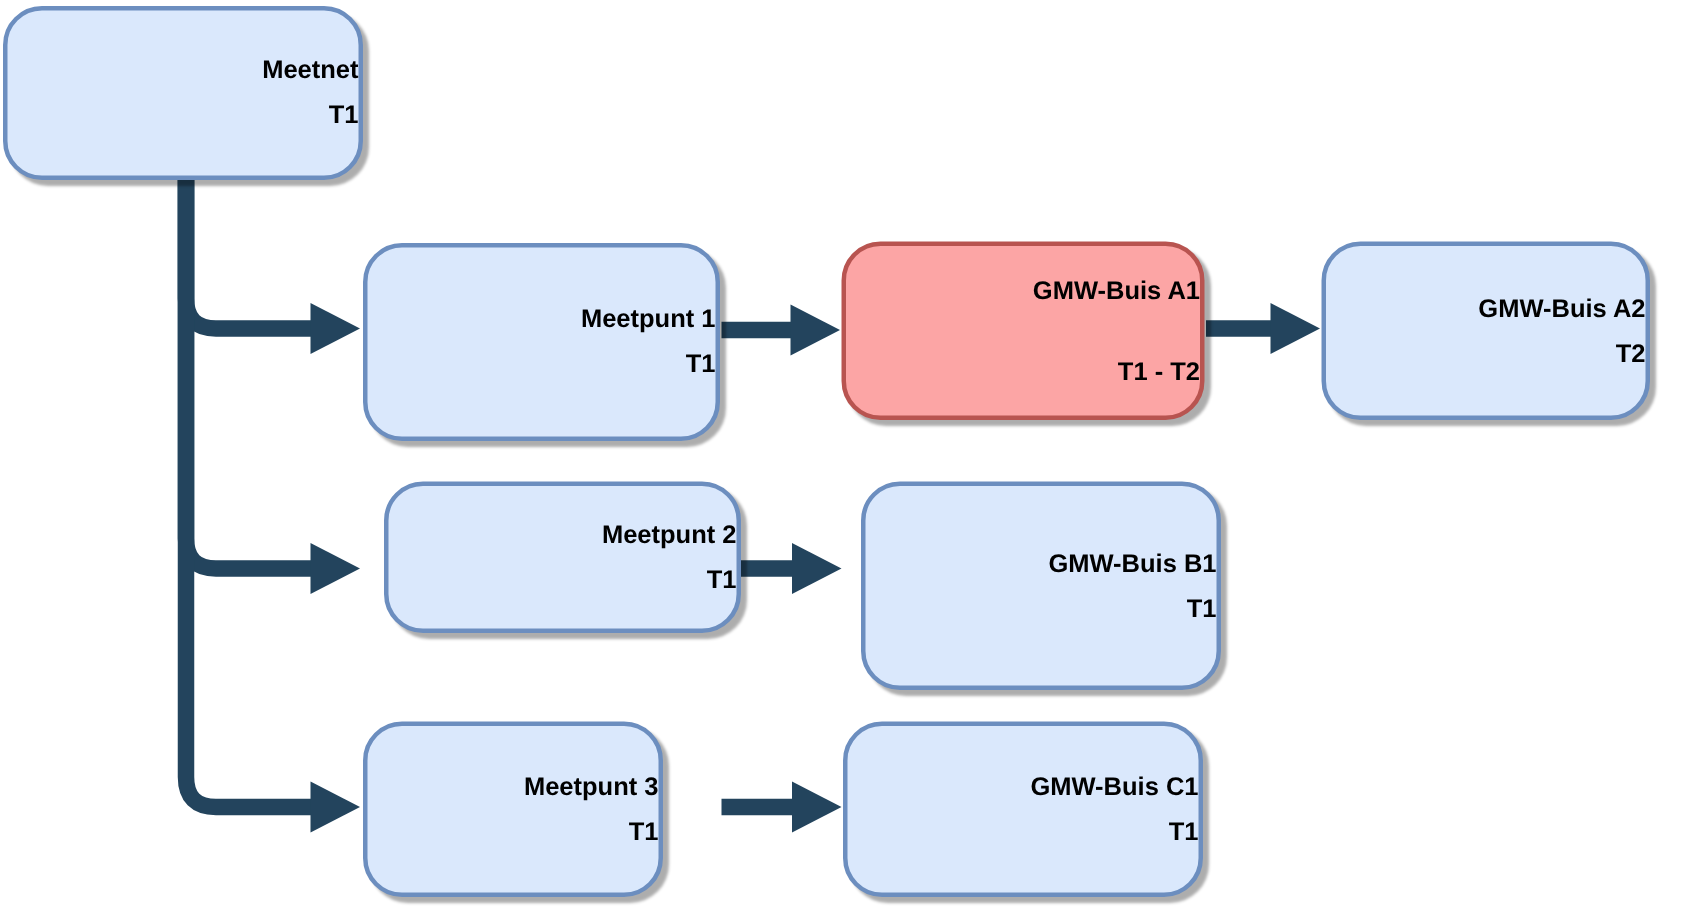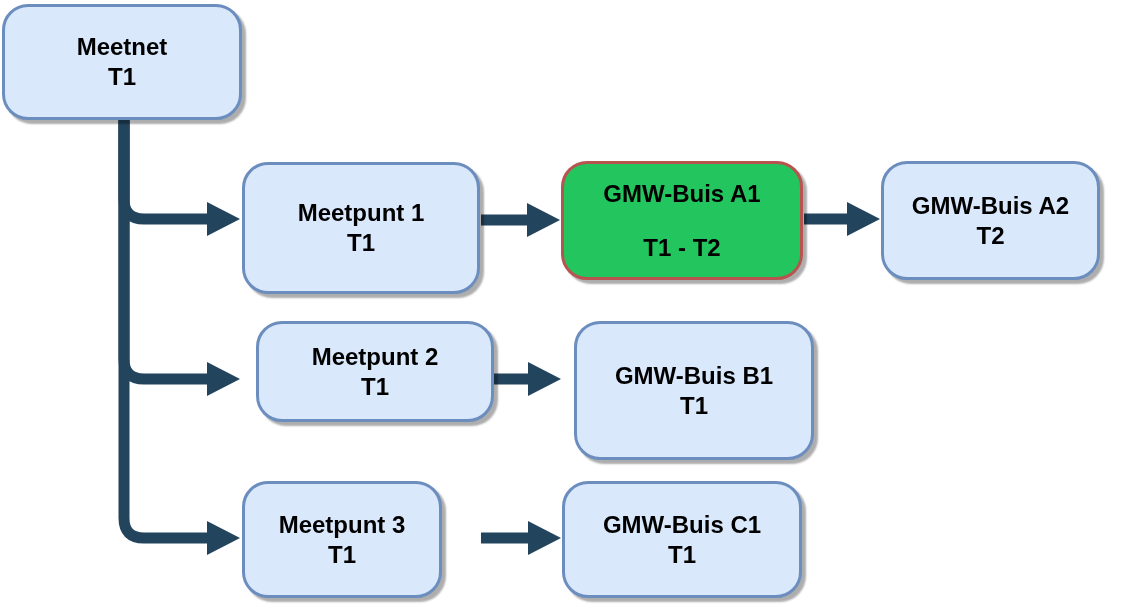--- a/index.html
+++ b/index.html
@@ -25,35 +25,35 @@
     pointer-events: none;
   }
   .node {
     position: absolute;
     z-index: 2;
     box-sizing: border-box;
     border: 3px solid;
     border-radius: 26px;
     display: flex;
     flex-direction: column;
-    align-items: center;
+    align-items: flex-end;
     justify-content: center;
     text-align: center;
     font-weight: bold;
-    font-size: 24px;
+    font-size: 17px;
     line-height: 30px;
     color: #000000;
     box-shadow: 4px 4px 2px rgba(0,0,0,0.32);
   }
   .node-blue {
     background: #dae8fc;
     border-color: #6c8ebf;
   }
   .node-red {
-    background: #22c55e;
+    background: #fca5a5;
     border-color: #b85450;
     gap: 24px;
   }
   
   #node-meetnet   { left: 2px;   top: 4px;   width: 240px; height: 116px; }
   #node-meetpunt1 { left: 242px; top: 162px; width: 238px; height: 132px; }
   #node-gmw-a1    { left: 561px; top: 161px; width: 242px; height: 119px; }
   #node-gmw-a2    { left: 881px; top: 161px; width: 219px; height: 119px; }
   #node-meetpunt2 { left: 256px; top: 321px; width: 238px; height: 101px; }
   #node-gmw-b1    { left: 562px; top: 321px; width: 240px; height: 139px; margin-left: 12px; }

